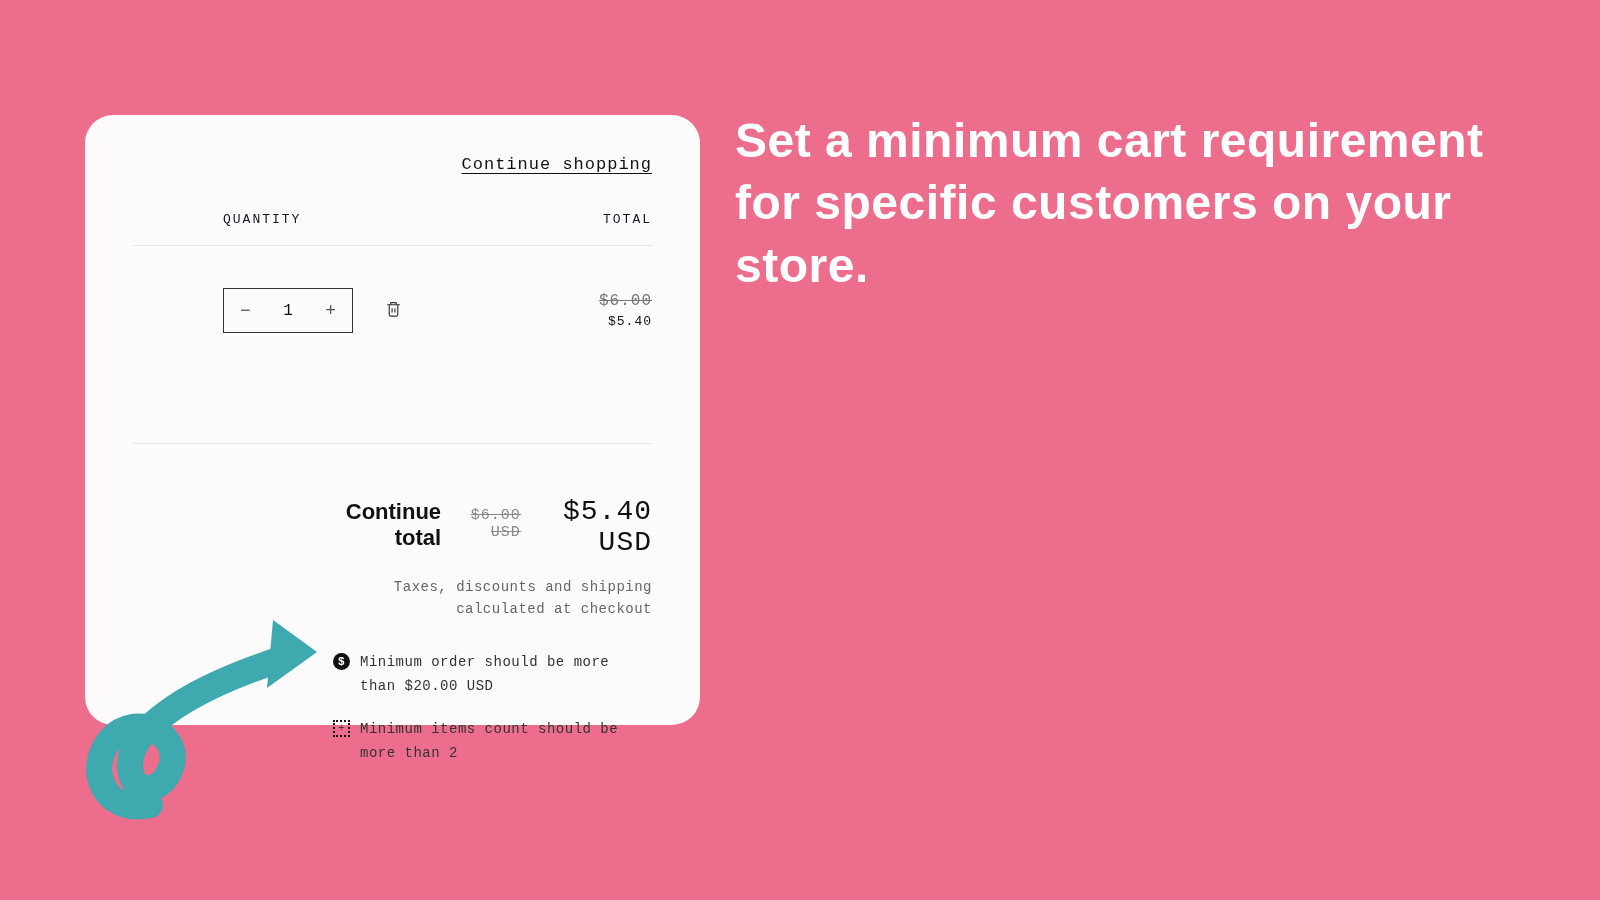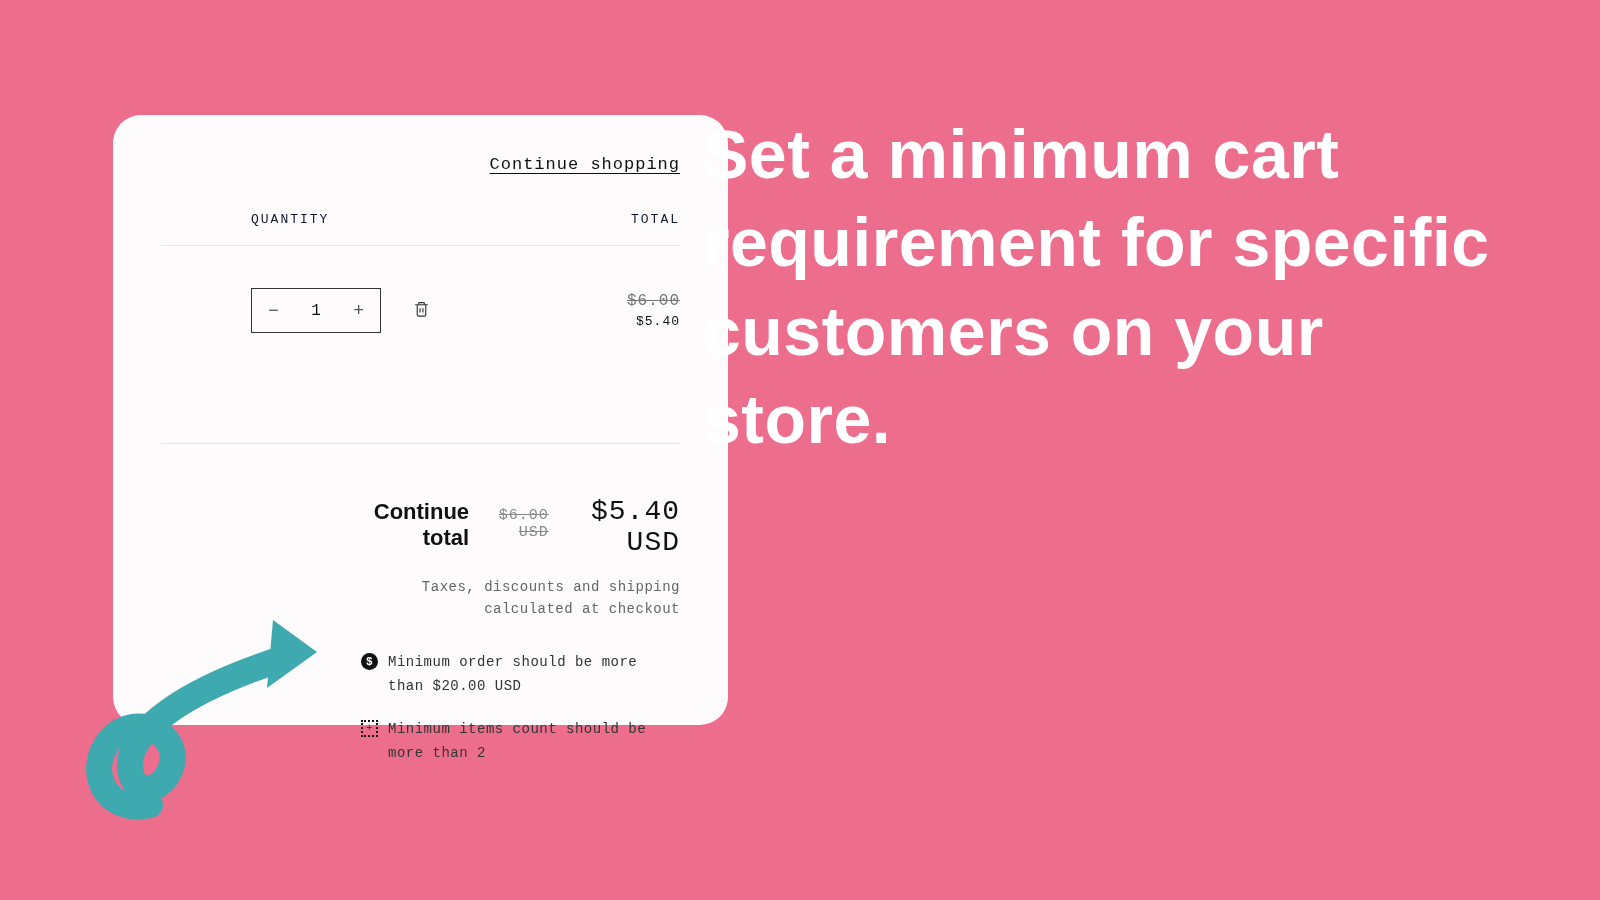--- a/index.html
+++ b/index.html
@@ -15,21 +15,20 @@
     position: absolute;
     left: 85px;
     top: 115px;
     width: 615px;
     height: 610px;
     background: #fdfbfb;
     border-radius: 28px;
     padding: 40px 48px 30px 48px;
     display: flex;
     flex-direction: column;
-    margin-left: 28px;
   }
   .continue-link {
     text-align: right;
     font-size: 17px;
     letter-spacing: 1px;
     color: #111;
     text-decoration: underline;
     text-underline-offset: 4px;
     margin-bottom: 38px;
     cursor: pointer;
@@ -169,27 +168,27 @@
     flex-shrink: 0;
     margin-top: 2px;
     display:flex;
     align-items:center;
     justify-content:center;
     font-size:10px;
     line-height:1;
   }
   .headline {
     position: absolute;
-    left: 703px;
+    left: 735px;
     top: 110px;
     width: 820px;
     color: #fff;
     font-family: Futura, "Trebuchet MS", Arial, sans-serif;
     font-weight: 700;
-    font-size: 68px;
+    font-size: 48px;
     line-height: 1.3;
     letter-spacing: 0.5px;
   }
   .arrow {
     position: absolute;
     left: 35px;
     top: 590px;
     width: 290px;
     height: 230px;
   }

